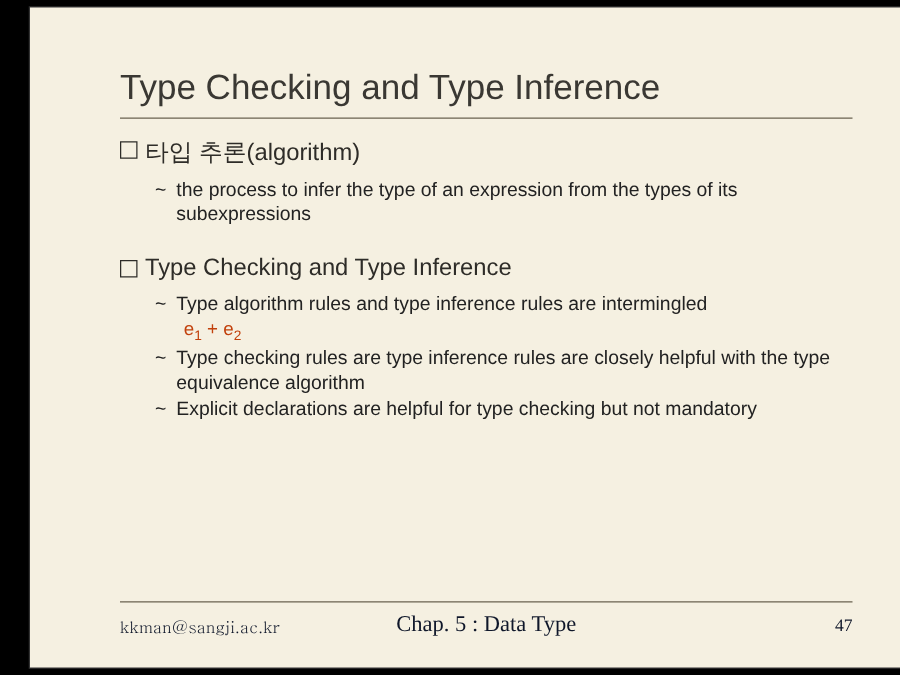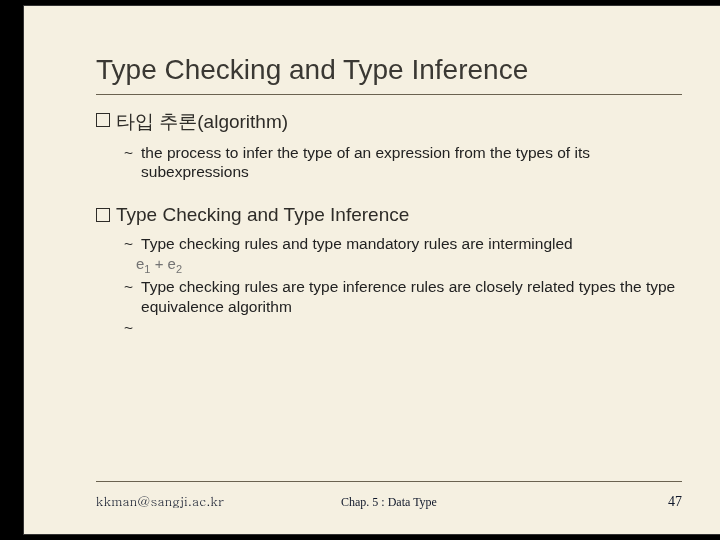--- a/index.html
+++ b/index.html
@@ -65,22 +65,22 @@
     color: #222;
     margin-left: 28px;
     margin-bottom: 2px;
     line-height: 1.25;
   }
   .item .tilde {
     flex-shrink: 0;
   }
   .expr {
     font-size: 15px;
-    color: #737373;
-    margin-left: 40px;
+    color: #c2410c;
+    margin-left: 51px;
     margin-top: 2px;
     margin-bottom: 2px;
   }
   .sub {
     font-size: 11px;
     vertical-align: sub;
   }
   .footer-rule {
     position: absolute;
     left: 72px;
@@ -104,21 +104,21 @@
     font-family: "Batang", "Times New Roman", serif;
     font-size: 13px;
     letter-spacing: 0.2px;
   }
   .footer .center {
     position: absolute;
     left: 0;
     right: 0;
     text-align: center;
     font-family: "Times New Roman", serif;
-    font-size: 12px;
+    font-size: 18px;
   }
   .footer .page {
     font-family: "Times New Roman", serif;
     font-size: 14px;
   }
 </style>
 </head>
 <body>
 
 <div class="slide">
@@ -138,31 +138,32 @@
       </div>
     </div>
 
     <div class="section">
       <div class="heading">
         <span class="bullet-square"></span>
         <span>Type Checking and Type Inference</span>
       </div>
       <div class="item">
         <span class="tilde">~</span>
-        <span>Type checking rules and type mandatory rules are intermingled</span>
+        <span>Type algorithm rules and type inference rules are intermingled</span>
       </div>
       <div class="expr">
         <span>e</span><span class="sub">1</span><span> + e</span><span class="sub">2</span>
       </div>
       <div class="item">
         <span class="tilde">~</span>
-        <span>Type checking rules are type inference rules are closely related types the type equivalence algorithm</span>
+        <span>Type checking rules are type inference rules are closely helpful with the type equivalence algorithm</span>
       </div>
       <div class="item">
         <span class="tilde">~</span>
+        <span>Explicit declarations are helpful for type checking but not mandatory</span>
       </div>
     </div>
 
   </div>
 
   <div class="footer-rule"></div>
   <div class="footer">
     <span class="email">kkman@sangji.ac.kr</span>
     <span class="center">Chap. 5 : Data Type</span>
     <span class="page">47</span>

